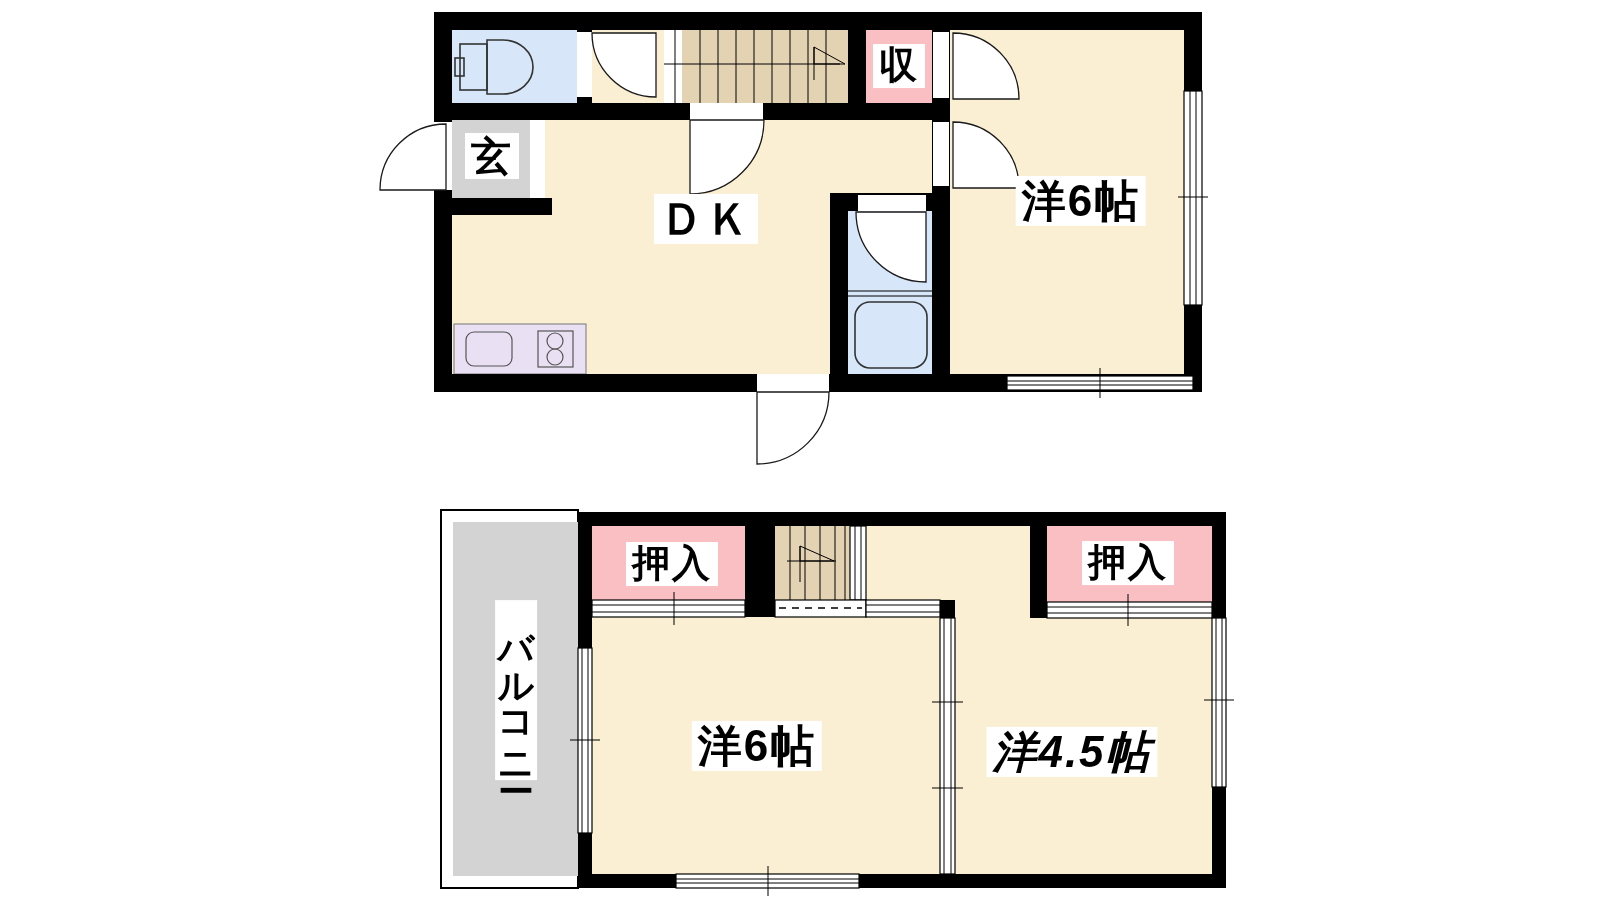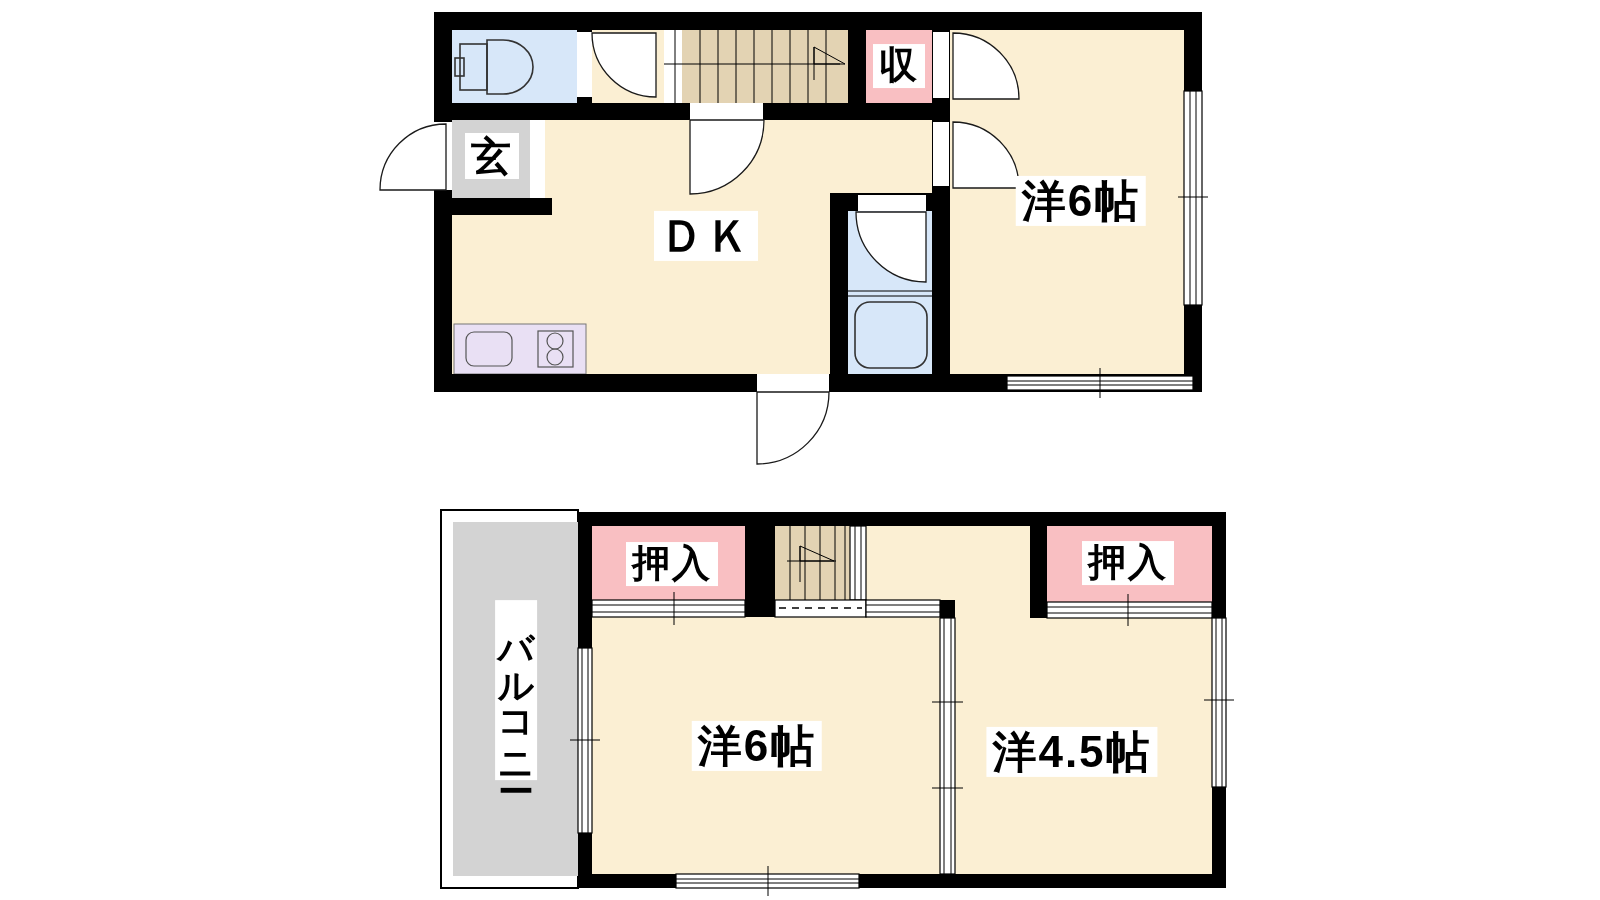--- a/index.html
+++ b/index.html
@@ -196,22 +196,22 @@
 
       <rect x="1212" y="618" width="14" height="169" class="winbox"></rect>
       <line x1="1216" y1="618" x2="1216" y2="787" class="thin"></line>
       <line x1="1222" y1="618" x2="1222" y2="787" class="thin"></line>
       <line x1="1204" y1="700" x2="1234" y2="700" class="thin"></line>
     </g>
   </g>
 </svg>
 
 <div class="lbl lbl-med" style="left:492px;top:156px;font-size:40px;">玄</div>
-<div class="lbl lbl-big" style="left:706px;top:236px;text-align:center;">ＤＫ</div>
+<div class="lbl lbl-big" style="left:706px;top:219px;text-align:center;">ＤＫ</div>
 <div class="lbl lbl-med" style="left:899px;top:66px;">収</div>
 <div class="lbl lbl-big" style="left:1081px;top:201px;">洋6帖</div>
 
 <div class="lbl lbl-med" style="left:672px;top:564px;">押入</div>
 <div class="lbl lbl-med" style="left:1128px;top:563px;">押入</div>
 <div class="lbl lbl-big" style="left:757px;top:746px;">洋6帖</div>
-<div class="lbl lbl-big" style="left:1072px;top:752px;">洋4.5帖</div>
+<div class="lbl lbl-big" style="left:1072px;top:752px;font-style:italic;">洋4.5帖</div>
 <div class="lbl lbl-med lbl-vert" style="left:516px;top:690px;font-size:36px;">バルコニー</div>
 </div>
 
 </body></html>

